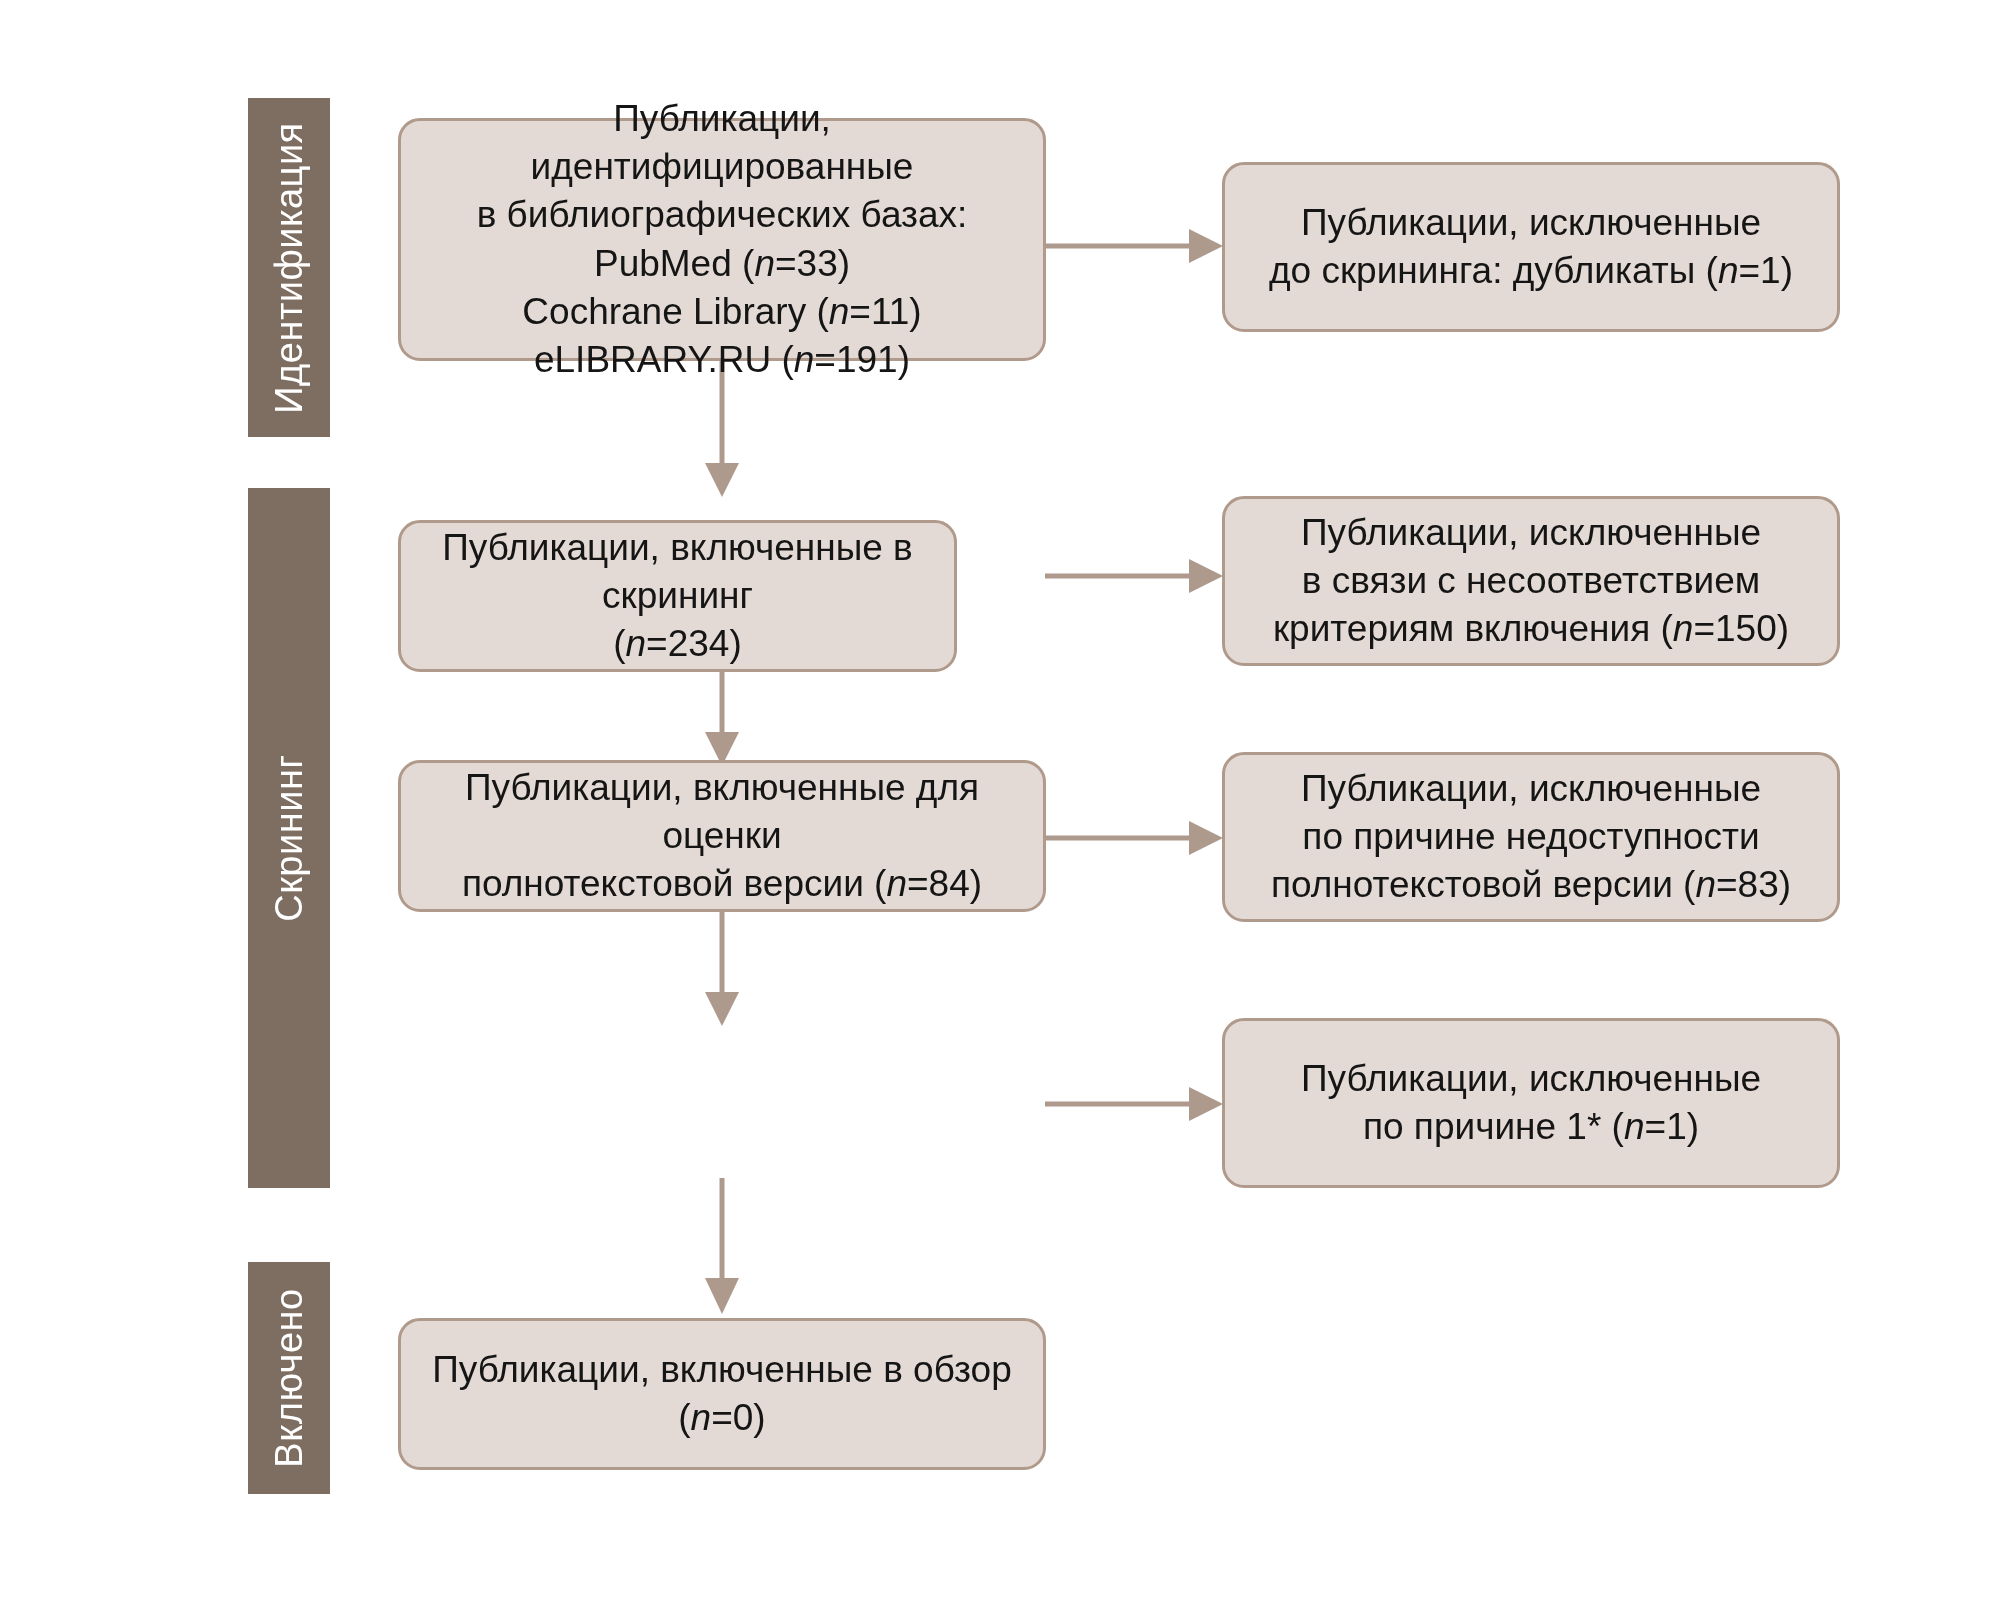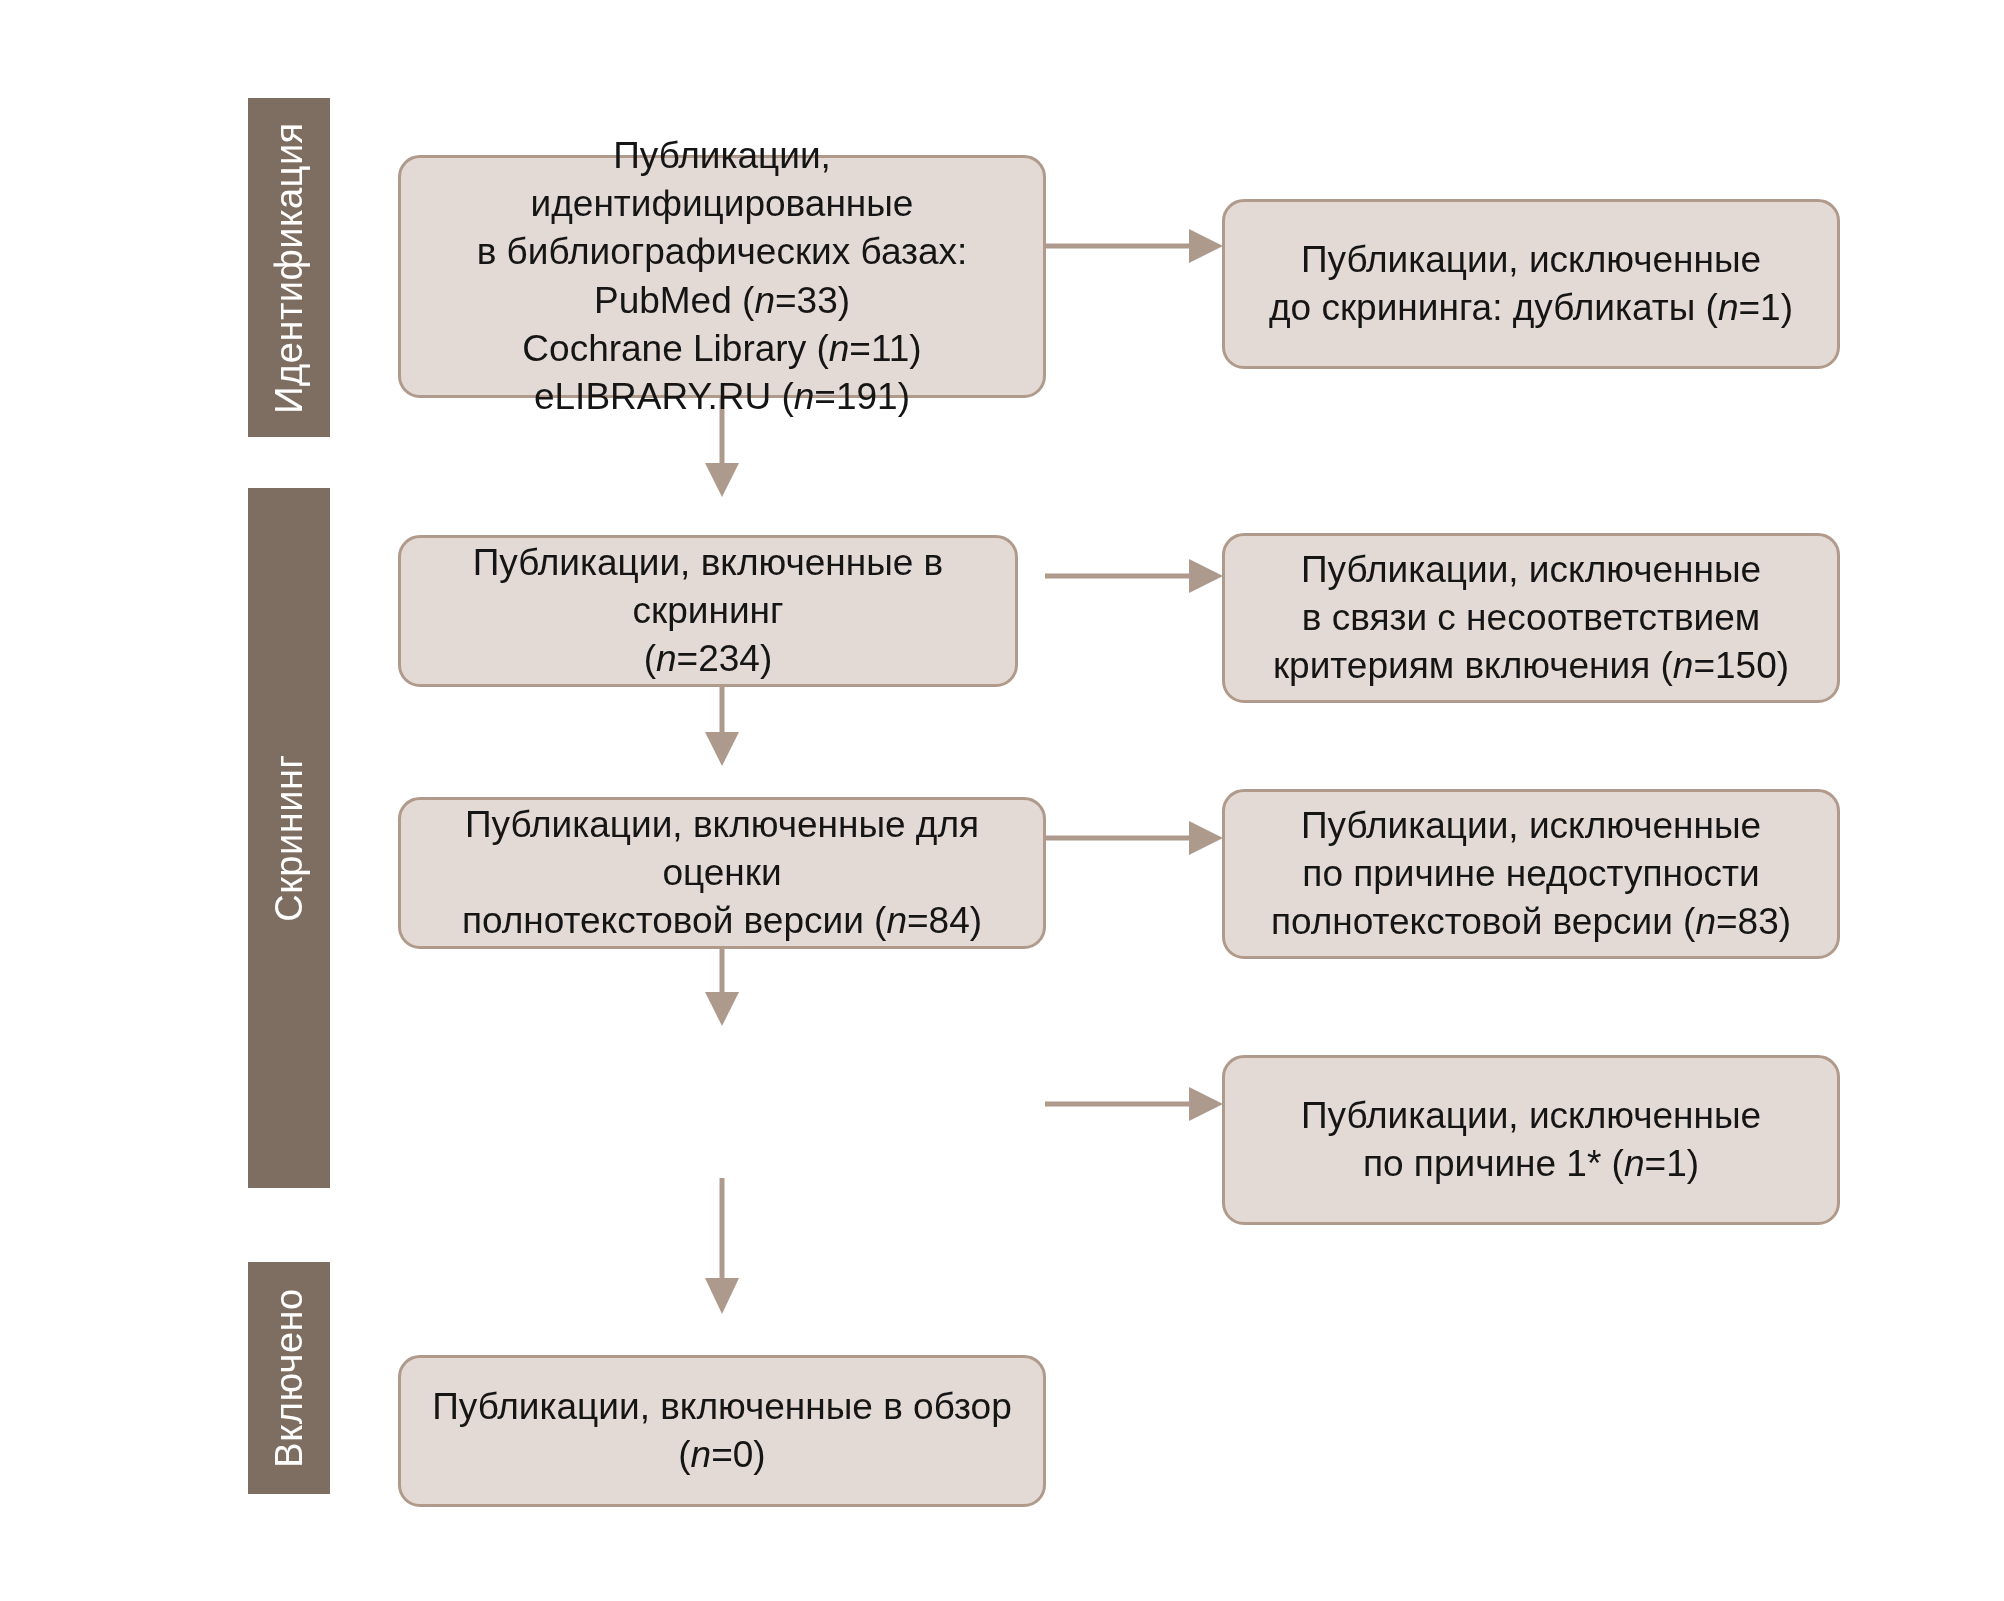--- a/index.html
+++ b/index.html
@@ -40,21 +40,20 @@
   .flow-box {
     position: absolute;
     box-sizing: border-box;
     background: #E3DAD5;
     border: 3px solid #B09A8B;
     border-radius: 22px;
     display: flex;
     align-items: center;
     justify-content: center;
     padding: 14px 18px;
-    margin-top: 37px;
   }
   .flow-box .box-text {
     text-align: center;
     color: #151515;
     font-size: 37px;
     line-height: 1.30;
     white-space: pre-line;
   }
   .flow-box .box-text i {
     font-style: italic;
@@ -139,21 +138,21 @@
     <svg width="182" height="40" viewBox="0 0 182 40">
       <line x1="0" y1="20" x2="150" y2="20" stroke="#AE9A8C" stroke-width="5"></line>
       <polygon points="144,3 144,37 178,20" fill="#AE9A8C"></polygon>
     </svg>
   </div>
 
   <div class="flow-box" style="left:398px; top:118px; width:648px; height:243px;">
     <div class="box-text">Публикации, идентифицированные<br>в библиографических базах:<br>PubMed (<i>n</i>=33)<br>Cochrane Library (<i>n</i>=11)<br>eLIBRARY.RU (<i>n</i>=191)</div>
   </div>
 
-  <div class="flow-box" style="left:398px; top:498px; width:620px; height:152px;">
+  <div class="flow-box" style="left:398px; top:520px; width:559px; height:152px;">
     <div class="box-text">Публикации, включенные в скрининг<br>(<i>n</i>=234)</div>
   </div>
 
   <div class="flow-box" style="left:398px; top:760px; width:648px; height:152px;">
     <div class="box-text">Публикации, включенные для оценки<br>полнотекстовой версии (<i>n</i>=84)</div>
   </div>
 
 
   <div class="flow-box" style="left:398px; top:1318px; width:648px; height:152px;">
     <div class="box-text">Публикации, включенные в обзор<br>(<i>n</i>=0)</div>

